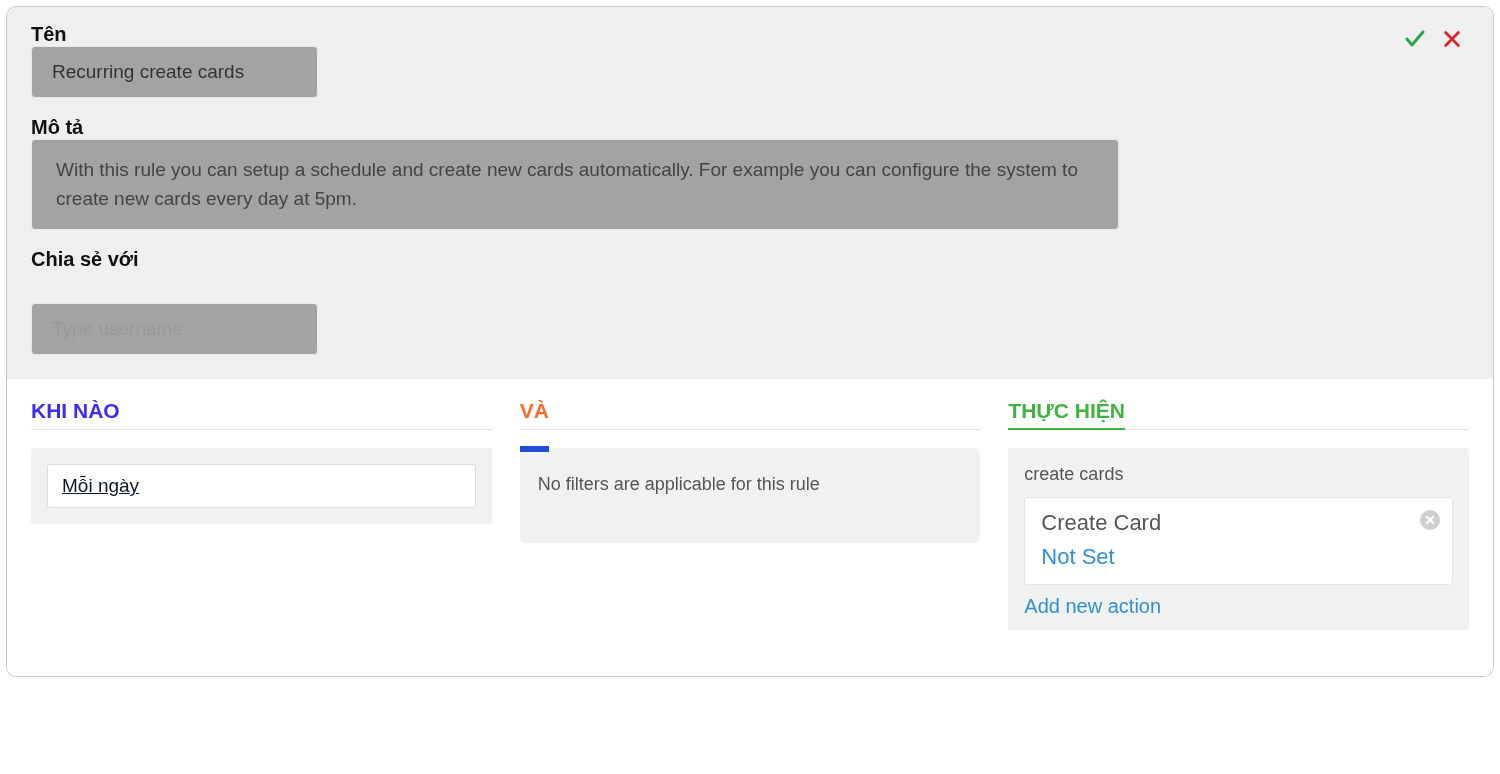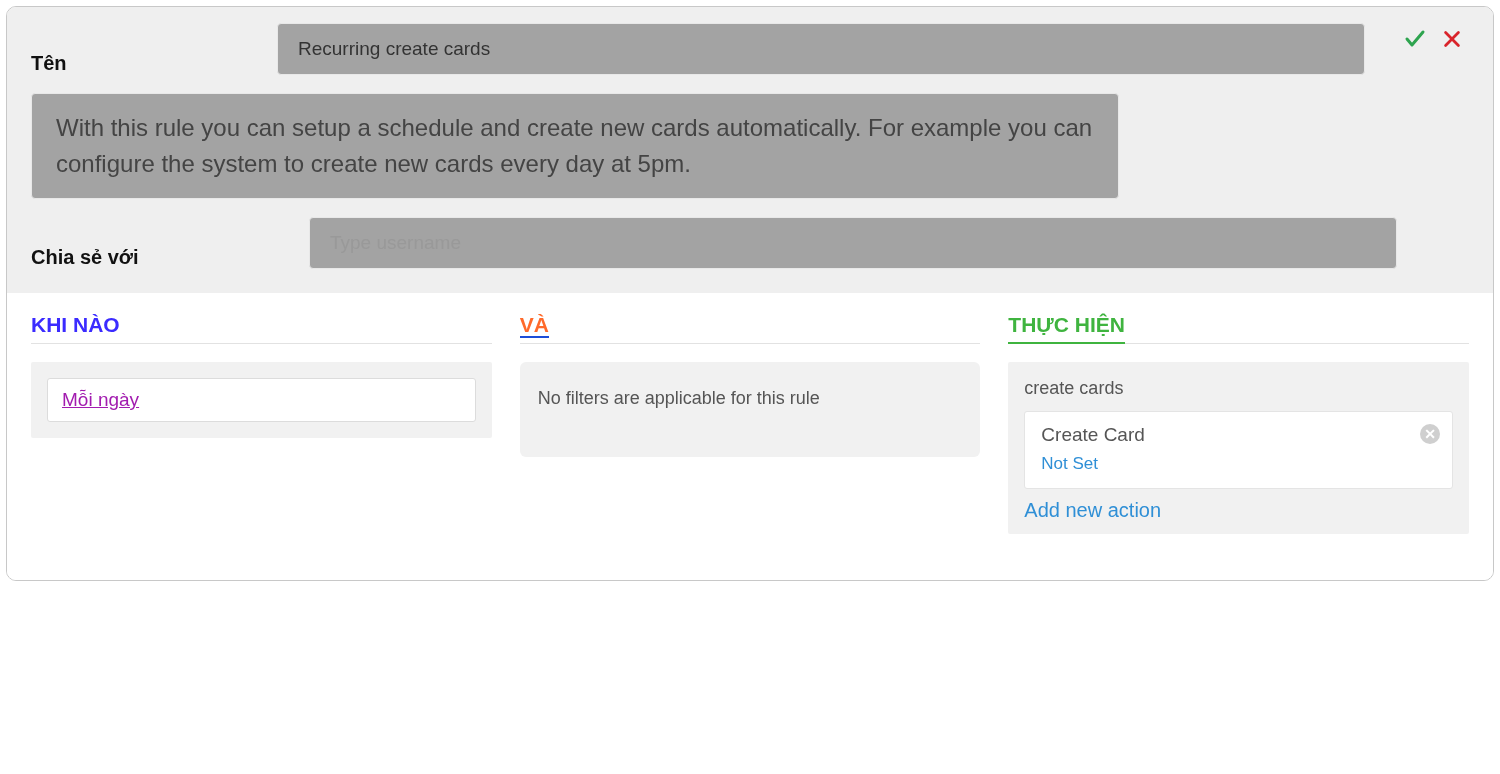--- a/index.html
+++ b/index.html
@@ -17,22 +17,23 @@
     overflow: hidden;
     background: #ffffff;
   }
   .header {
     background: #efefef;
     padding: 16px 24px 24px 24px;
     position: relative;
   }
   .header-row {
     display: flex;
-    align-items: flex-end;
+    align-items: flex-start;
     margin-bottom: 18px;
+    flex-direction: column;
   }
   .header-row:last-child { margin-bottom: 0; gap: 32px; }
   .header-label {
     width: 246px;
     font-weight: 700;
     font-size: 20px;
     color: #111;
   }
   .header-field {
     flex: 1;
@@ -40,21 +41,21 @@
     border: 1px solid #e8e8e8;
     border-radius: 4px;
     padding: 14px 20px;
     font-size: 19px;
     color: #333;
     max-width: 1088px;
   }
   .header-field.description {
     line-height: 1.5;
     padding: 16px 24px;
-    font-size: 24px;
+    font-size: 19px;
     color: #444;
   }
   .header-actions {
     position: absolute;
     top: 20px;
     right: 30px;
     display: flex;
     gap: 14px;
     align-items: center;
   }
@@ -69,22 +70,22 @@
 
   .cols {
     display: flex;
     padding: 20px 24px 24px 24px;
     gap: 28px;
     background: #ffffff;
   }
   .col { flex: 1; min-width: 0; }
 
   .and-underline {
-    border-bottom: 2px solid #1d4ed8;
-    padding-bottom: 0;
+    border-bottom: 6px solid #1d4ed8;
+    padding-bottom: 24px;
     margin-right: 6px;
   }
   .do-underline {
     border-bottom: 2px solid #3fb43f;
     padding-bottom: 6px;
     margin-right: 23px;
   }
   .col-title-wrap {
     border-bottom: 1px solid #e2e2e2;
     margin-bottom: 18px;
@@ -102,21 +103,21 @@
     padding: 16px;
     margin-bottom: 22px;
   }
   .block .inner {
     background: #ffffff;
     border: 1px solid #dcdcdc;
     border-radius: 3px;
     padding: 10px 14px;
   }
   .link {
-    color: #a21caf;
+    color: #0f172a;
     text-decoration: underline;
     font-size: 19px;
     cursor: pointer;
     margin-top: 43px;
   }
   .section-label {
     color: #555;
     font-size: 18px;
     margin-bottom: 12px;
   }
@@ -149,26 +150,26 @@
   }
   .card-item {
     background: #ffffff;
     border: 1px solid #e4e4e4;
     border-radius: 3px;
     padding: 12px 16px 14px 16px;
     position: relative;
   }
   .card-item-title {
     color: #555;
-    font-size: 19px;
+    font-size: 22px;
     margin-bottom: 8px;
   }
   .card-item-link {
     color: #2f8fd6;
-    font-size: 17px;
+    font-size: 22px;
     cursor: pointer;
   }
   .remove-circle {
     position: absolute;
     right: 12px;
     top: 12px;
     width: 20px; height: 20px;
     border-radius: 50%;
     background: #cfcfcf;
     color: #ffffff;
@@ -224,20 +225,21 @@
     </div>
 
     <div class="header-row">
       <div class="header-label">Tên</div>
       <div class="header-field">
         <input class="native" value="Recurring create cards" style="">
       </div>
     </div>
 
     <div class="header-row">
+      <div class="header-label">Mô tả</div>
       <div class="header-field description">With this rule you can setup a schedule and create new cards automatically. For example you can configure the system to create new cards every day at 5pm.</div>
     </div>
 
     <div class="header-row">
       <div class="header-label">Chia sẻ với</div>
       <div class="header-field">
         <input class="native" placeholder="Type username" style="">
       </div>
     </div>
   </div>

